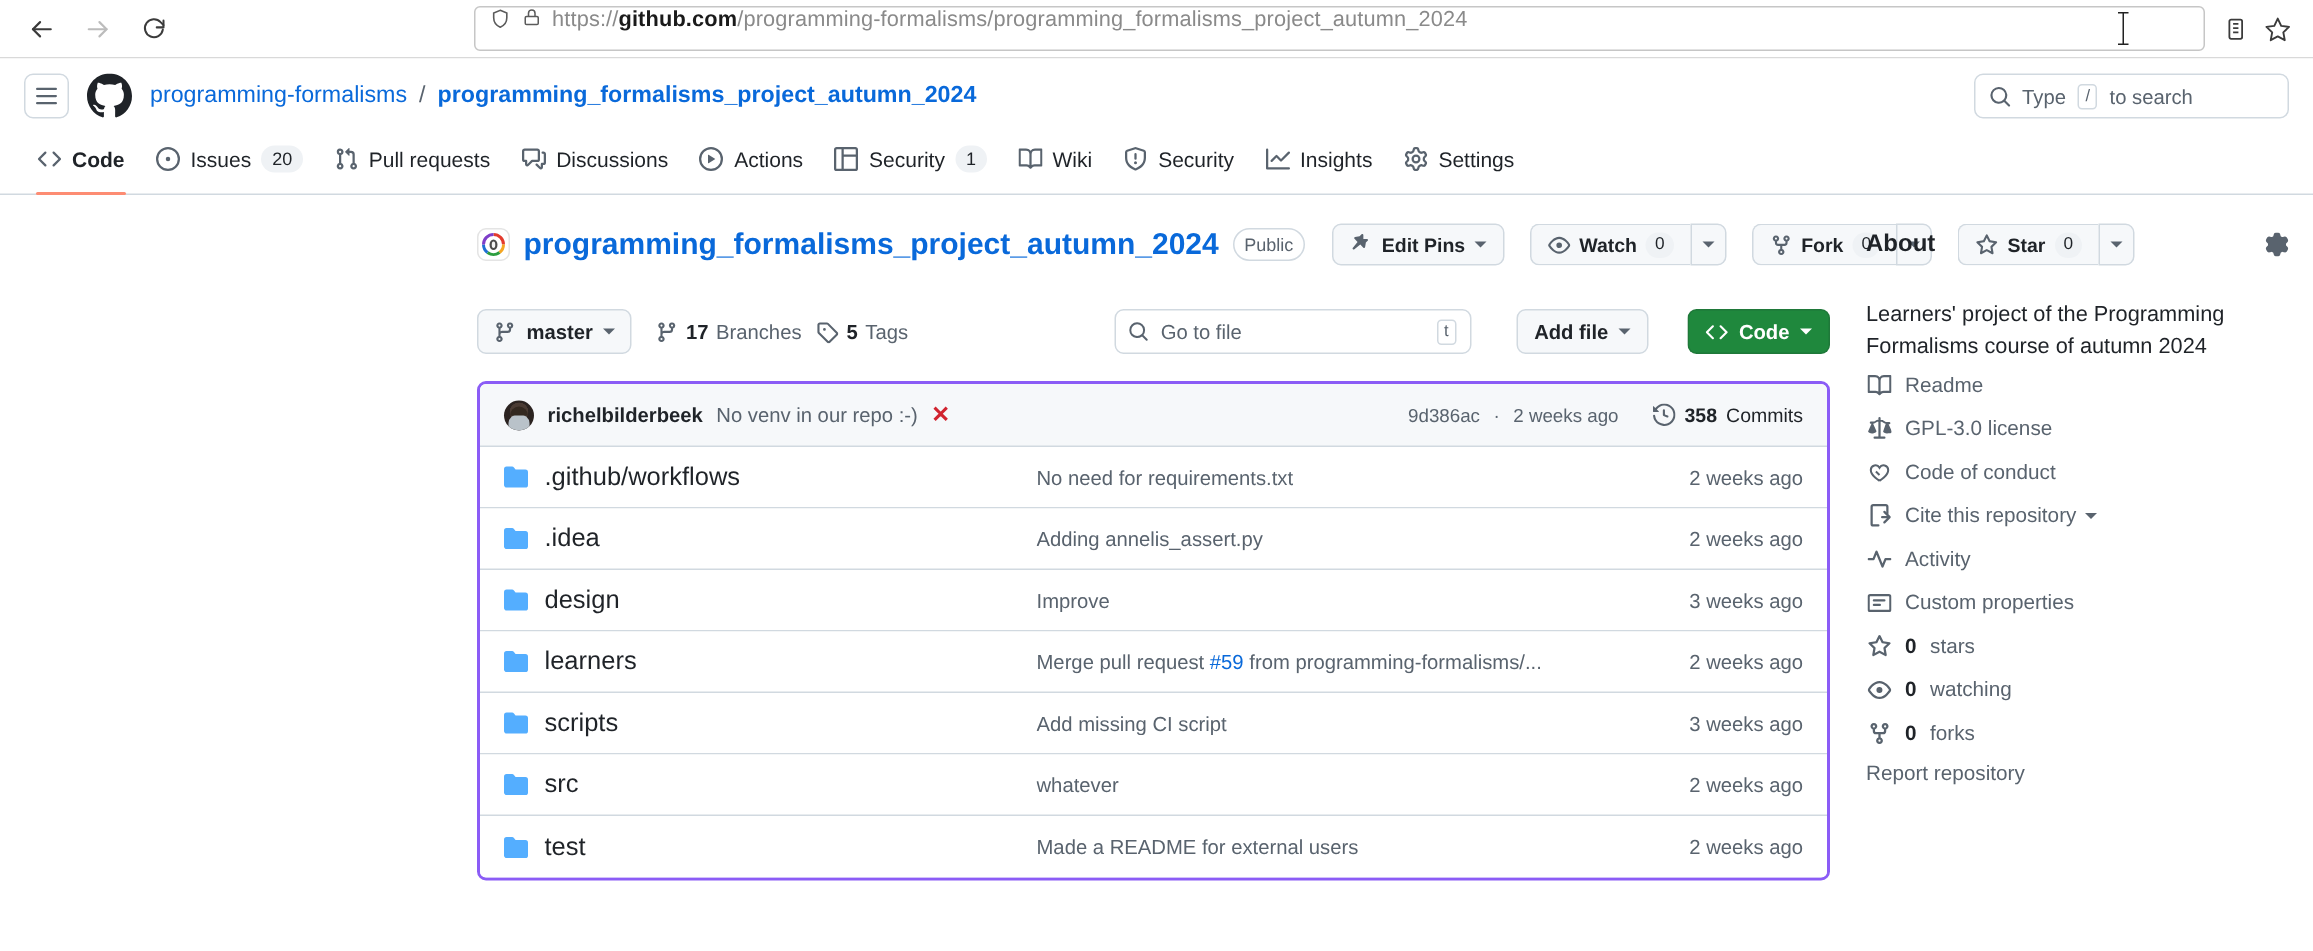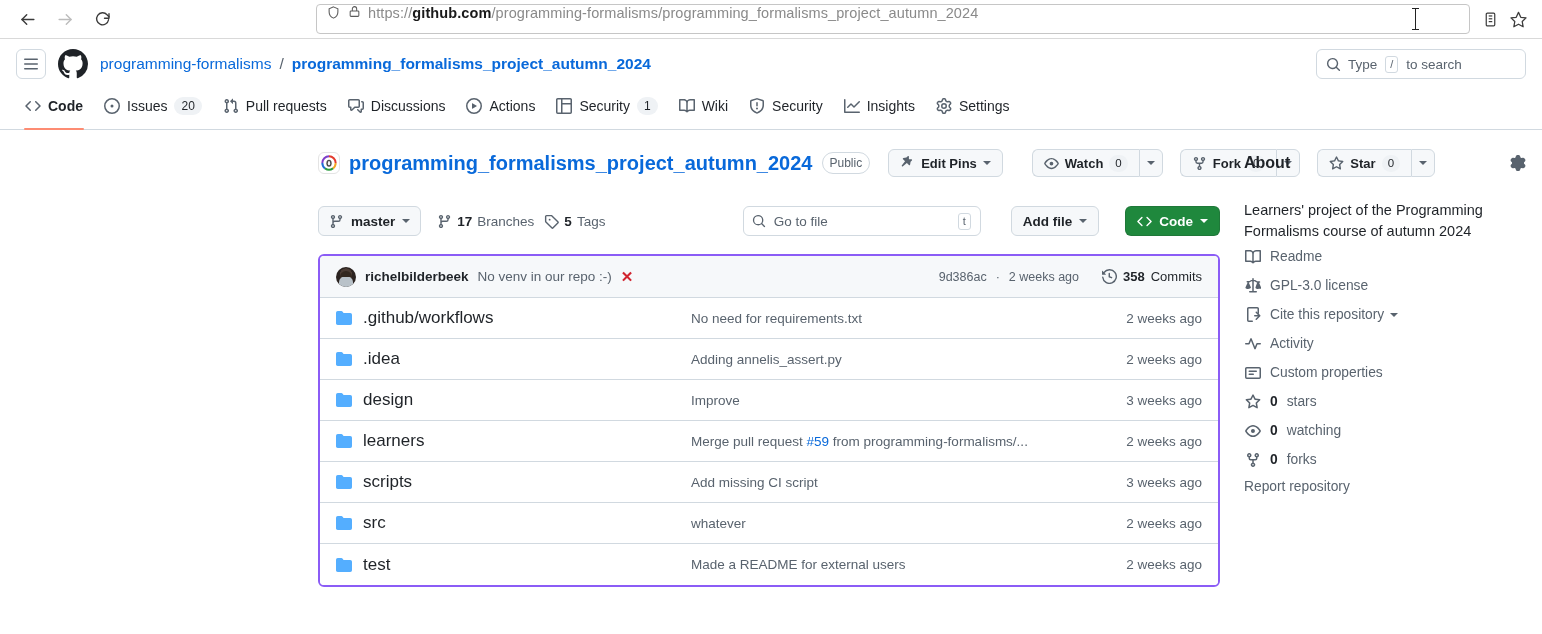--- a/index.html
+++ b/index.html
@@ -414,21 +414,21 @@
           <path d="M7.2 18.4A8 8 0 0 1 4 12" stroke="#1f6fd4" stroke-width="2.4" fill="none"></path>
           <path d="M4 12a8 8 0 0 1 8-8" stroke="#7e3fc9" stroke-width="2.4" fill="none"></path>
           <ellipse cx="12" cy="12.2" rx="3.2" ry="4.2" fill="#4a4a4a"></ellipse>
           <ellipse cx="12" cy="12.2" rx="1.4" ry="2.6" fill="#f2f2f2"></ellipse>
         </svg>
       </div>
       <span class="repo-title">programming_formalisms_project_autumn_2024</span>
       <span class="visibility">Public</span>
       <div class="title-spacer"></div>
 
-      <div class="btn" style="margin-right:20px">
+      <div class="btn" style="margin-right:8px">
         <span class="ic">
             <svg width="15" height="15" viewBox="0 0 16 16" fill="currentColor">
               <path d="M9.5.75a.75.75 0 0 0-1.28-.53L6.81 1.63l-3.2.53a.75.75 0 0 0-.41 1.27l2.17 2.17-3.31 4.2a.75.75 0 0 0 1.06 1.06l4.2-3.31 2.17 2.17a.75.75 0 0 0 1.27-.41l.53-3.2 1.41-1.41A.75.75 0 0 0 12 3.5h-2.5z"></path>
             </svg>
           </span>
         <span>Edit Pins</span>
         <span class="caret-dn"></span>
       </div>
 
       <div class="btn-group" style="margin-right:8px">
@@ -668,20 +668,29 @@
     <div class="side-link">
       <span class="ic">
           <svg width="16" height="16" viewBox="0 0 16 16" fill="currentColor">
             <path d="M8.75.75V2h.985c.304 0 .6.1.84.286l1.637 1.028a.25.25 0 0 0 .137.036h2.151a.75.75 0 0 1 0 1.5h-.427l2.111 4.692a.75.75 0 0 1-.154.838l-.53-.53.529.531-.001.002-.002.002-.006.006-.006.005-.01.01-.045.04q-.317.265-.686.45C14.556 10.78 13.88 11 13 11a3.8 3.8 0 0 1-1.568-.32 3 3 0 0 1-.686-.45l-.045-.04-.016-.015-.006-.006-.004-.004v-.001a.75.75 0 0 1-.154-.838L12.178 4.5h-.162c-.305 0-.604-.1-.846-.286L9.533 3.186a.25.25 0 0 0-.137-.036H8.75V13h2.5a.75.75 0 0 1 0 1.5h-6.5a.75.75 0 0 1 0-1.5h2.5V3.15h-.647a.25.25 0 0 0-.137.036L4.763 4.214A1.4 1.4 0 0 1 3.917 4.5h-.162l2.112 4.692a.75.75 0 0 1-.154.838l-.53-.53.529.531-.001.002-.002.002-.006.006-.016.015-.045.04q-.317.265-.686.45C4.556 10.78 3.88 11 3 11a3.8 3.8 0 0 1-1.568-.32 3 3 0 0 1-.686-.45l-.045-.04-.016-.015-.006-.006-.004-.004v-.001a.75.75 0 0 1-.154-.838L2.672 4.5H2.25a.75.75 0 0 1 0-1.5h2.146a.25.25 0 0 0 .137-.036l1.637-1.028A1.75 1.75 0 0 1 7.01 2h.24V.75a.75.75 0 0 1 1.5 0M2.178 9.照"></path>
             <path d="M3 6.5 1.5 10h3zm10 0L11.5 10h3z"></path>
           </svg>
         </span>
       <span>GPL-3.0 license</span>
     </div>
 
+    <div class="side-link">
+      <span class="ic">
+          <svg width="16" height="16" viewBox="0 0 16 16" fill="none" stroke="currentColor" stroke-width="1.35">
+            <path d="M8 13.5S2.2 10.3 2.2 6.3A3.1 3.1 0 0 1 8 4.8a3.1 3.1 0 0 1 5.8 1.5c0 4-5.8 7.2-5.8 7.2"></path>
+            <path d="M5.6 7.3 8 9.6"></path>
+          </svg>
+        </span>
+      <span>Code of conduct</span>
+    </div>
 
     <div class="side-link">
       <span class="ic">
           <svg width="16" height="16" viewBox="0 0 16 16" fill="currentColor">
             <path d="M3.75 1.5a.25.25 0 0 0-.25.25v11.5c0 .138.112.25.25.25h3.5a.75.75 0 0 1 0 1.5h-3.5A1.75 1.75 0 0 1 2 13.25V1.75C2 .784 2.784 0 3.75 0h8.5C13.216 0 14 .784 14 1.75v4.5a.75.75 0 0 1-1.5 0v-4.5a.25.25 0 0 0-.25-.25Z"></path>
             <path d="M15.28 8.22a.75.75 0 0 1 0 1.06l-3.5 3.5a.75.75 0 1 1-1.06-1.06l2.22-2.22H9.75a.75.75 0 0 1 0-1.5h3.19l-2.22-2.22a.75.75 0 0 1 1.06-1.06z"></path>
           </svg>
         </span>
       <span>Cite this repository</span>
       <span class="caret-dn" style="margin-left:-3px"></span>

